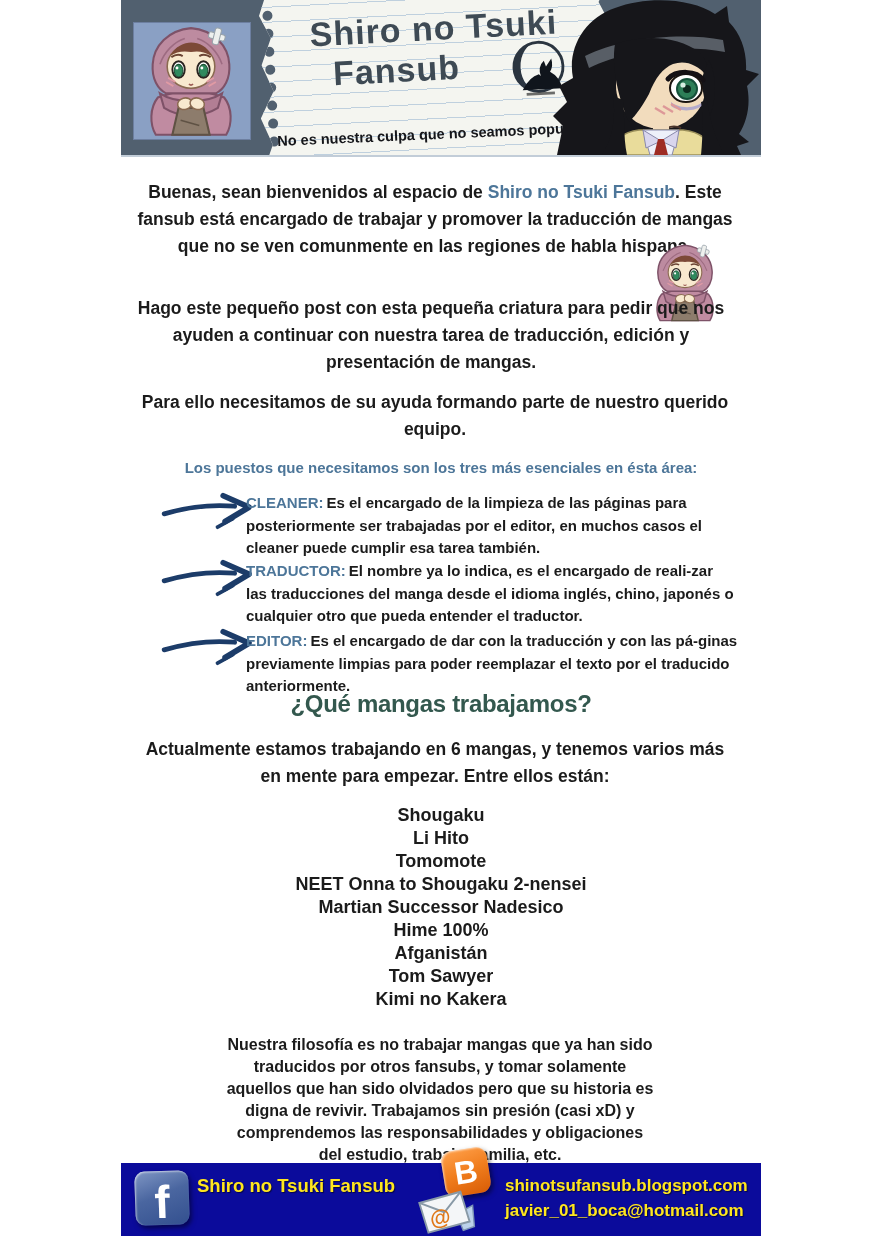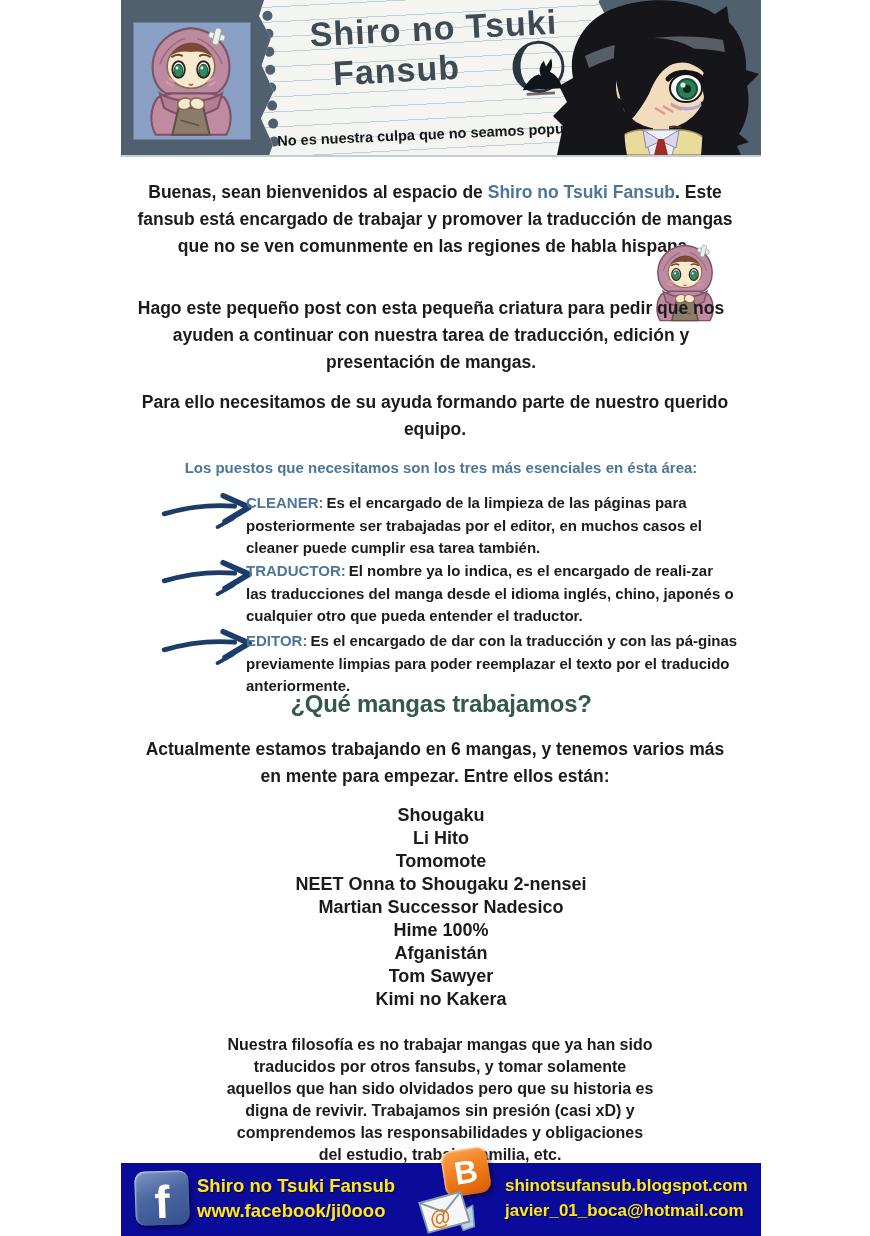--- a/index.html
+++ b/index.html
@@ -200,21 +200,20 @@
       <div>Tom Sawyer</div>
       <div>Kimi no Kakera</div>
     </div>
 
   <p class="para philosophy">Nuestra filosofía es no trabajar mangas que ya han sido traducidos por otros fansubs, y tomar solamente aquellos que han sido olvidados pero que su historia es digna de revivir. Trabajamos sin presión (casi xD) y comprendemos las responsabilidades y obligaciones del estudio, trabajo, familia, etc.</p>
 
   <div class="footer">
     <div class="fb-icon">f</div>
     <div class="footer-text fb-text">
       <div>Shiro no Tsuki Fansub</div>
-      <div>www.facebook/ji0ooo</div>
     </div>
 
     <div class="blogger-icon">B</div>
     <svg class="email-icon" width="62" height="54" viewBox="0 0 64 56">
       <polygon points="42,34 60,28 58,50 46,52" fill="#bcd2ea" stroke="#7b93b5" stroke-width="1.5"></polygon>
       <path d="M6,16 L50,12 L54,44 L10,48 Z" fill="#f4f6f8" stroke="#8899a6" stroke-width="2"></path>
       <path d="M6,16 L30,30 L50,12" fill="none" stroke="#8899a6" stroke-width="2"></path>
       <text x="14" y="42" font-size="22" font-weight="bold" fill="#e07818">@</text>
     </svg>
     <div class="footer-text right-text">

